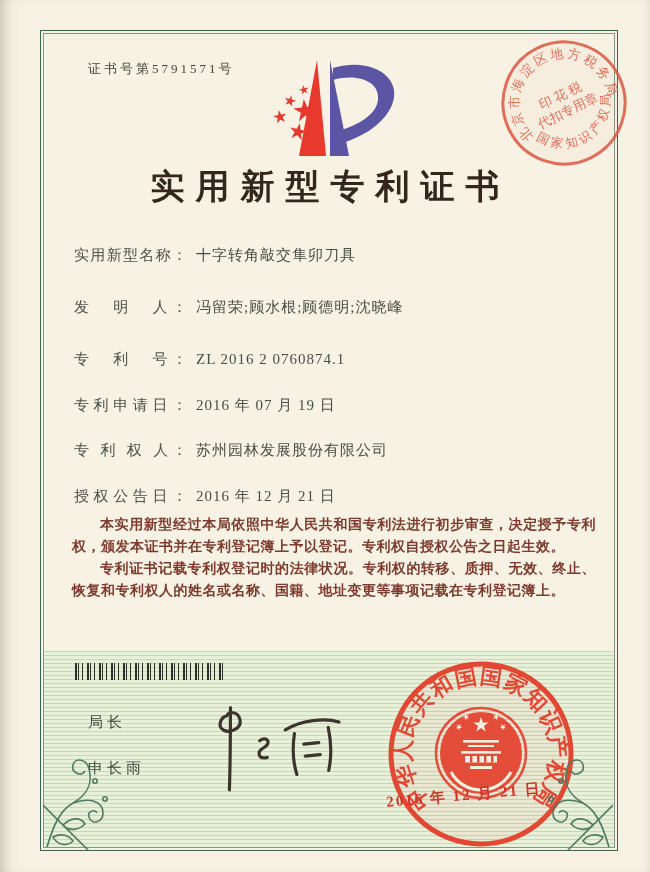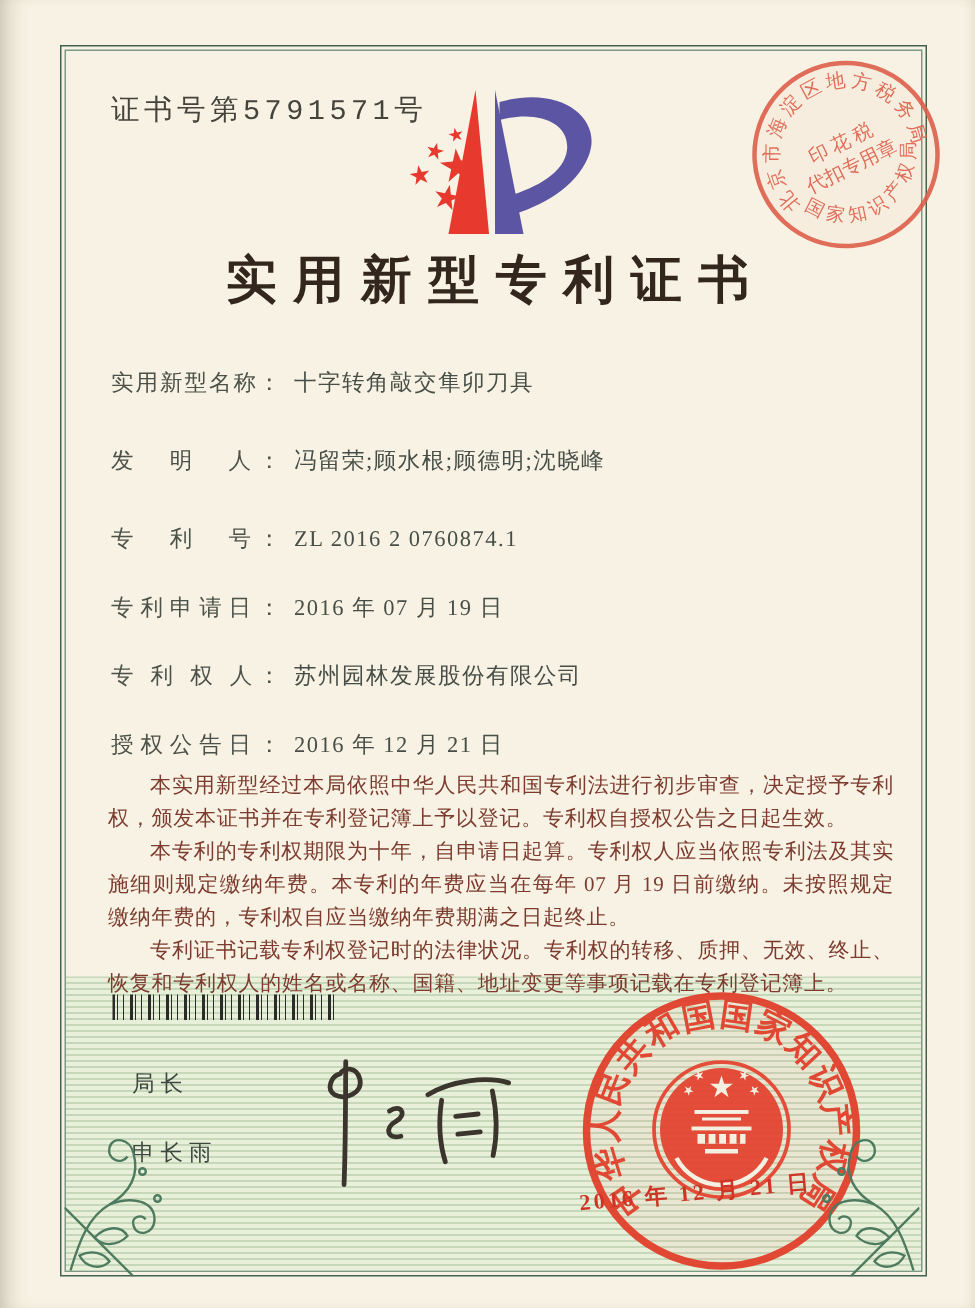--- a/index.html
+++ b/index.html
@@ -14,39 +14,39 @@
     position:absolute; left:40px; top:30px; width:578px; height:821px;
     border:1px solid #41624f;
   }
   .frame-inner { position:absolute; inset:2px; border:1px solid #7d9a88; }
   .guilloche {
     position:absolute; left:3px; right:3px; bottom:3px; height:196px;
     background:#e9f0da;
     background-image:repeating-linear-gradient(180deg, rgba(110,150,100,.28) 0 1px, rgba(255,255,255,0) 1px 4px);
   }
   .cert-no {
-    position:absolute; left:74px; top:60px;
-    font-size:19px; letter-spacing:3px; color:#45443c;font-family:Liberation Mono, monospace;
+    position:absolute; left:88px; top:60px;
+    font-size:13px; letter-spacing:3px; color:#45443c;
   }
   .logo { position:absolute; left:253px; top:54px; width:150px; height:110px; }
   .title {
     position:absolute; left:0; right:0; top:164px; text-align:center;
     font-size:34px; font-weight:700; letter-spacing:11px; color:#33261c; text-indent:11px;
   }
   .field {
     position:absolute; left:74px; right:50px;
     font-size:15px; color:#4c5149; letter-spacing:1px; white-space:nowrap;
   }
   .field .lbl { display:inline-block; width:114px; text-align:justify; text-align-last:justify; margin-right:8px; }
   .field .val { color:#474e47; }
   .f0{top:246px} .f1{top:298px} .f2{top:350px} .f3{top:396px} .f4{top:441px} .f5{top:487px}
   .body-text { position:absolute; left:72px; right:54px; top:514px; }
   .body-text p {
     font-size:14px; line-height:22px; text-indent:2em; color:#7c3b2e;
-    letter-spacing:.5px; text-align:justify;
+    letter-spacing:.5px; text-align:justify;font-weight:bold;
   }
   .barcode {
     position:absolute; left:75px; top:663px; width:150px; height:17px;
     background-image:
       repeating-linear-gradient(90deg,#2b2b28 0 2px,transparent 2px 3px,#2b2b28 3px 4px,transparent 4px 7px,#2b2b28 7px 8px,transparent 8px 12px);
   }
   .director-label, .director-name {
     position:absolute; left:88px; font-size:15px; color:#3d4840; letter-spacing:4px;
   }
   .director-label { top:713px; }
@@ -130,21 +130,20 @@
   </div>
   <div class="field f4">
     <span class="lbl">专 利 权 人：</span><span class="val">苏州园林发展股份有限公司</span>
   </div>
   <div class="field f5">
     <span class="lbl">授权公告日：</span><span class="val">2016 年 12 月 21 日</span>
   </div>
 
   <div class="body-text">
     <p>本实用新型经过本局依照中华人民共和国专利法进行初步审查，决定授予专利权，颁发本证书并在专利登记簿上予以登记。专利权自授权公告之日起生效。</p>
-    <p>本专利的专利权期限为十年，自申请日起算。专利权人应当依照专利法及其实施细则规定缴纳年费。本专利的年费应当在每年 07 月 19 日前缴纳。未按照规定缴纳年费的，专利权自应当缴纳年费期满之日起终止。</p>
     <p>专利证书记载专利权登记时的法律状况。专利权的转移、质押、无效、终止、恢复和专利权人的姓名或名称、国籍、地址变更等事项记载在专利登记簿上。</p>
   </div>
 
   <div class="barcode"></div>
 
   <div class="director-label">局长</div>
   <div class="director-name">申长雨</div>
 
   <svg class="signature" viewBox="0 0 165 100">
     <g fill="none" stroke="#3b352e" stroke-width="3.2" stroke-linecap="round" stroke-linejoin="round">

